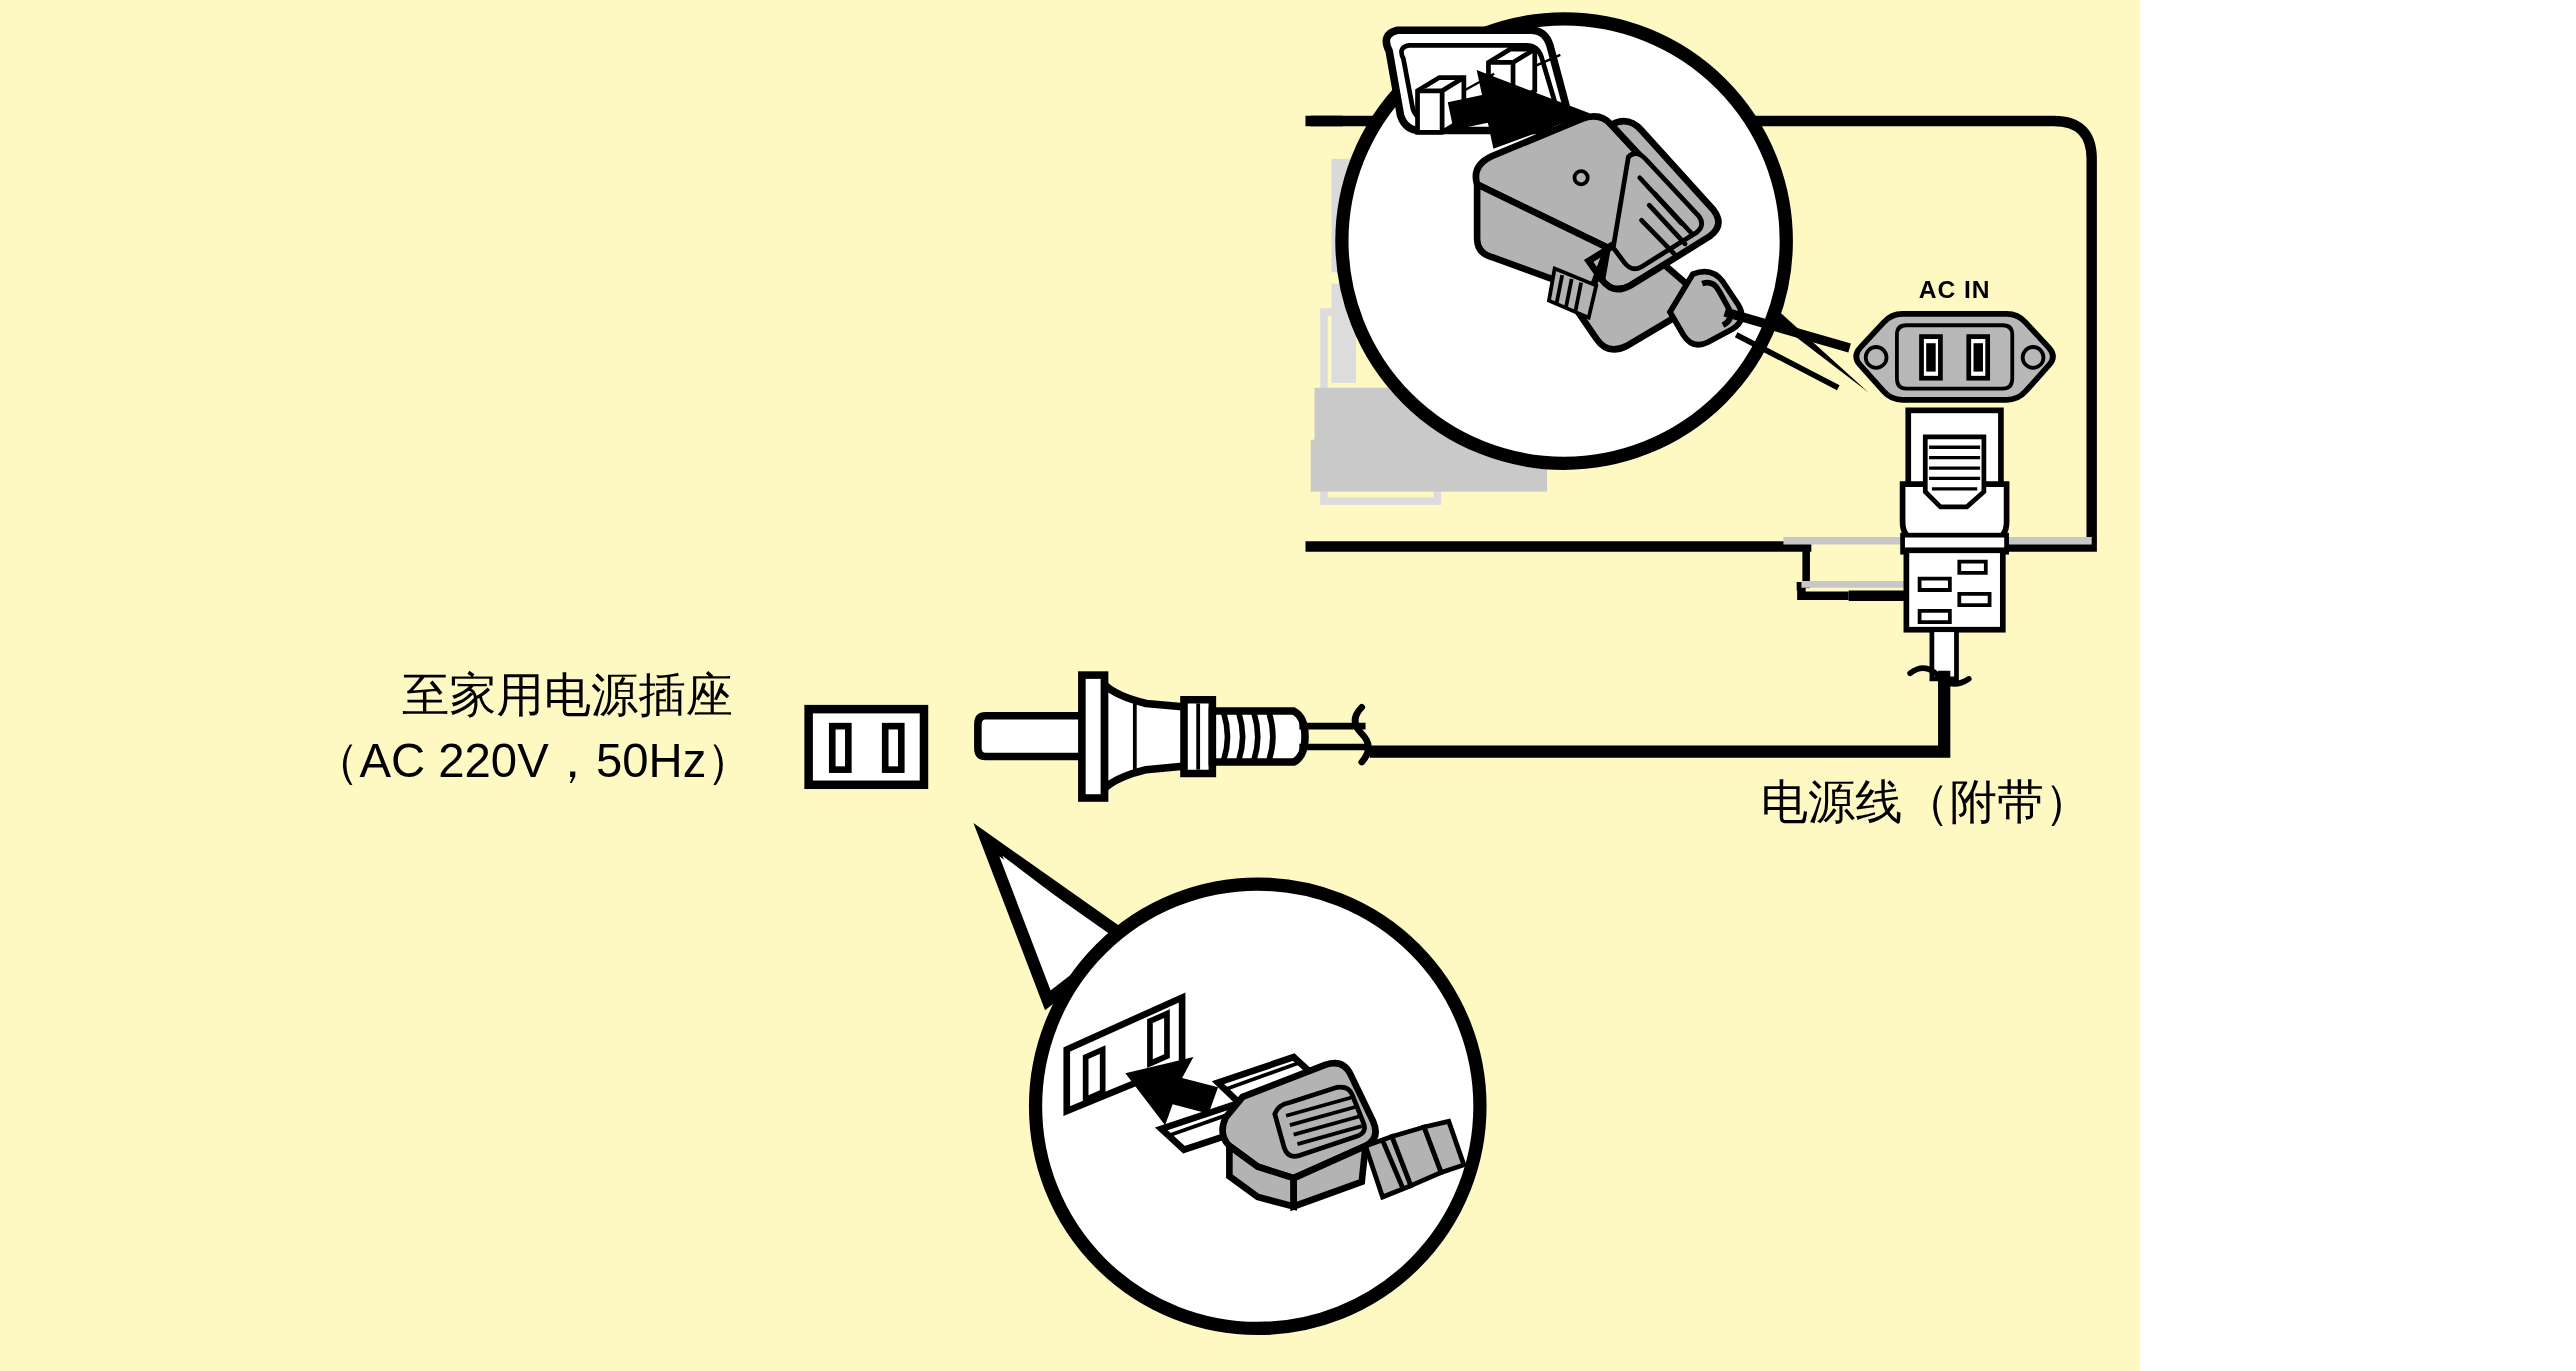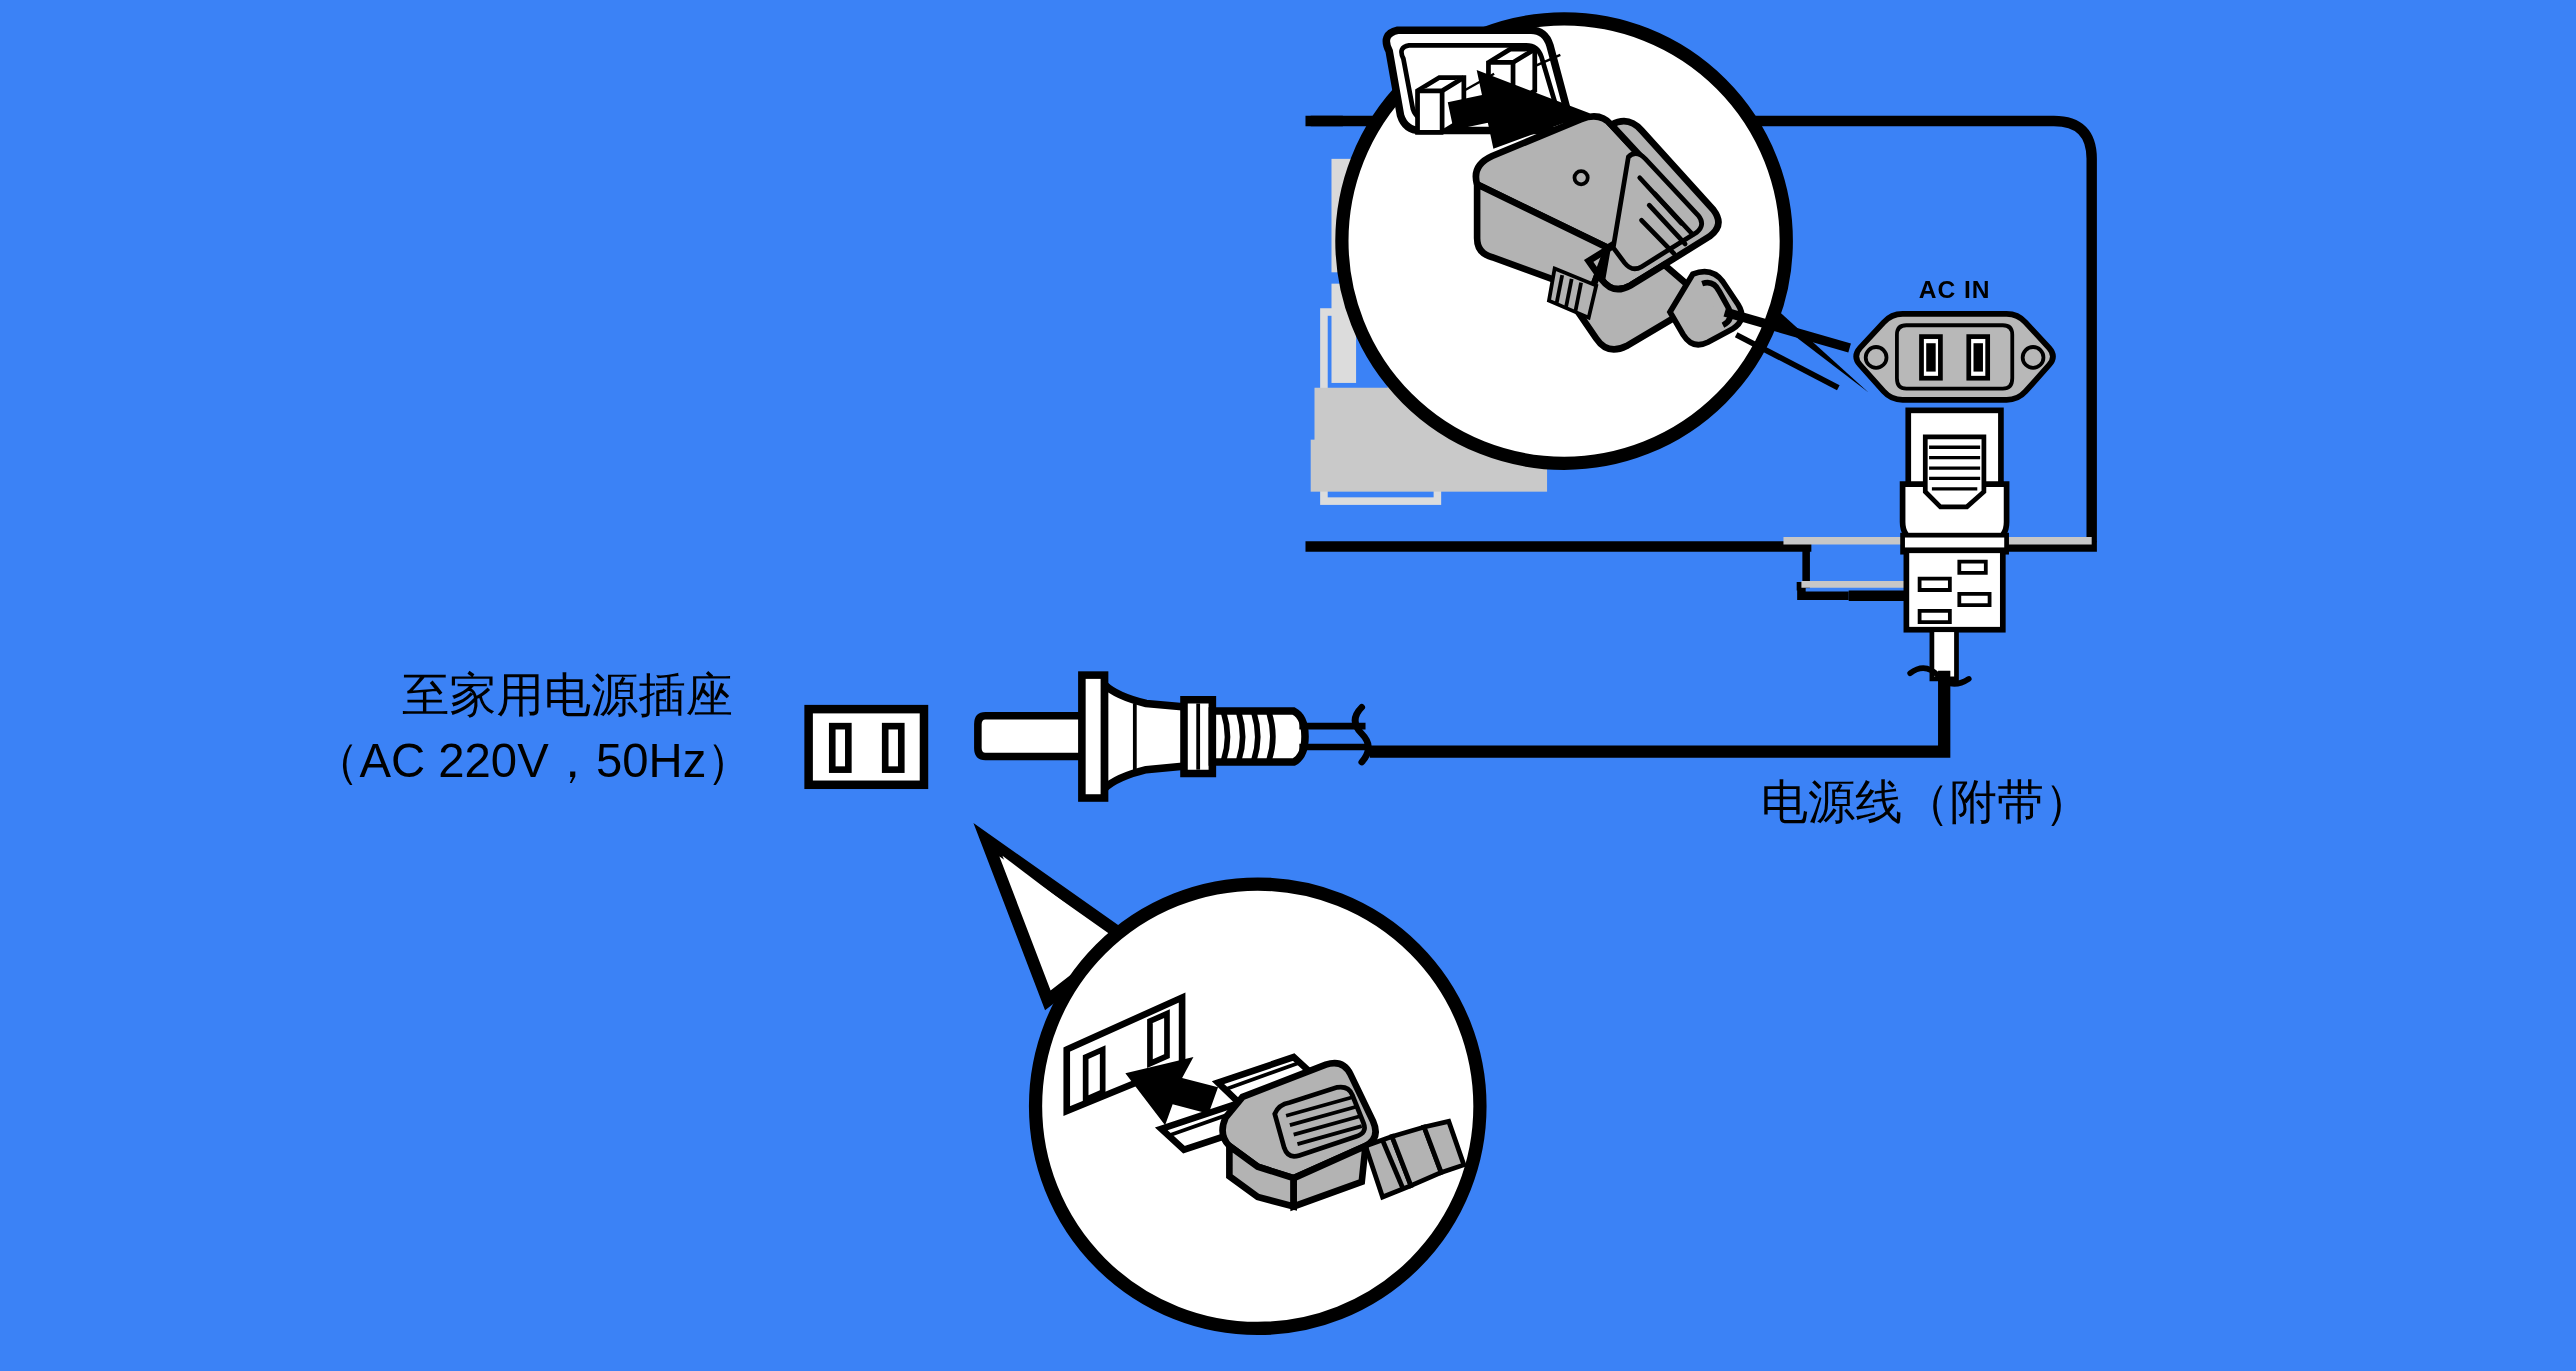--- a/index.html
+++ b/index.html
@@ -9,23 +9,23 @@
     background: #ffffff;
   }
   body {
     width: 2576px;
     height: 1371px;
     overflow: hidden;
     font-family: "Liberation Sans", "DejaVu Sans", sans-serif;
   }
   #diagram-root {
     position: relative;
-    width: 2576px;
+    width: 2140px;
     height: 1371px;
-    background: #3b82f6;
+    background: #fef9c3;
   }
   svg.canvas {
     position: absolute;
     top: 0;
     left: 0;
     width: 2576px;
     height: 1371px;
     display: block;
   }
   .lbl {

